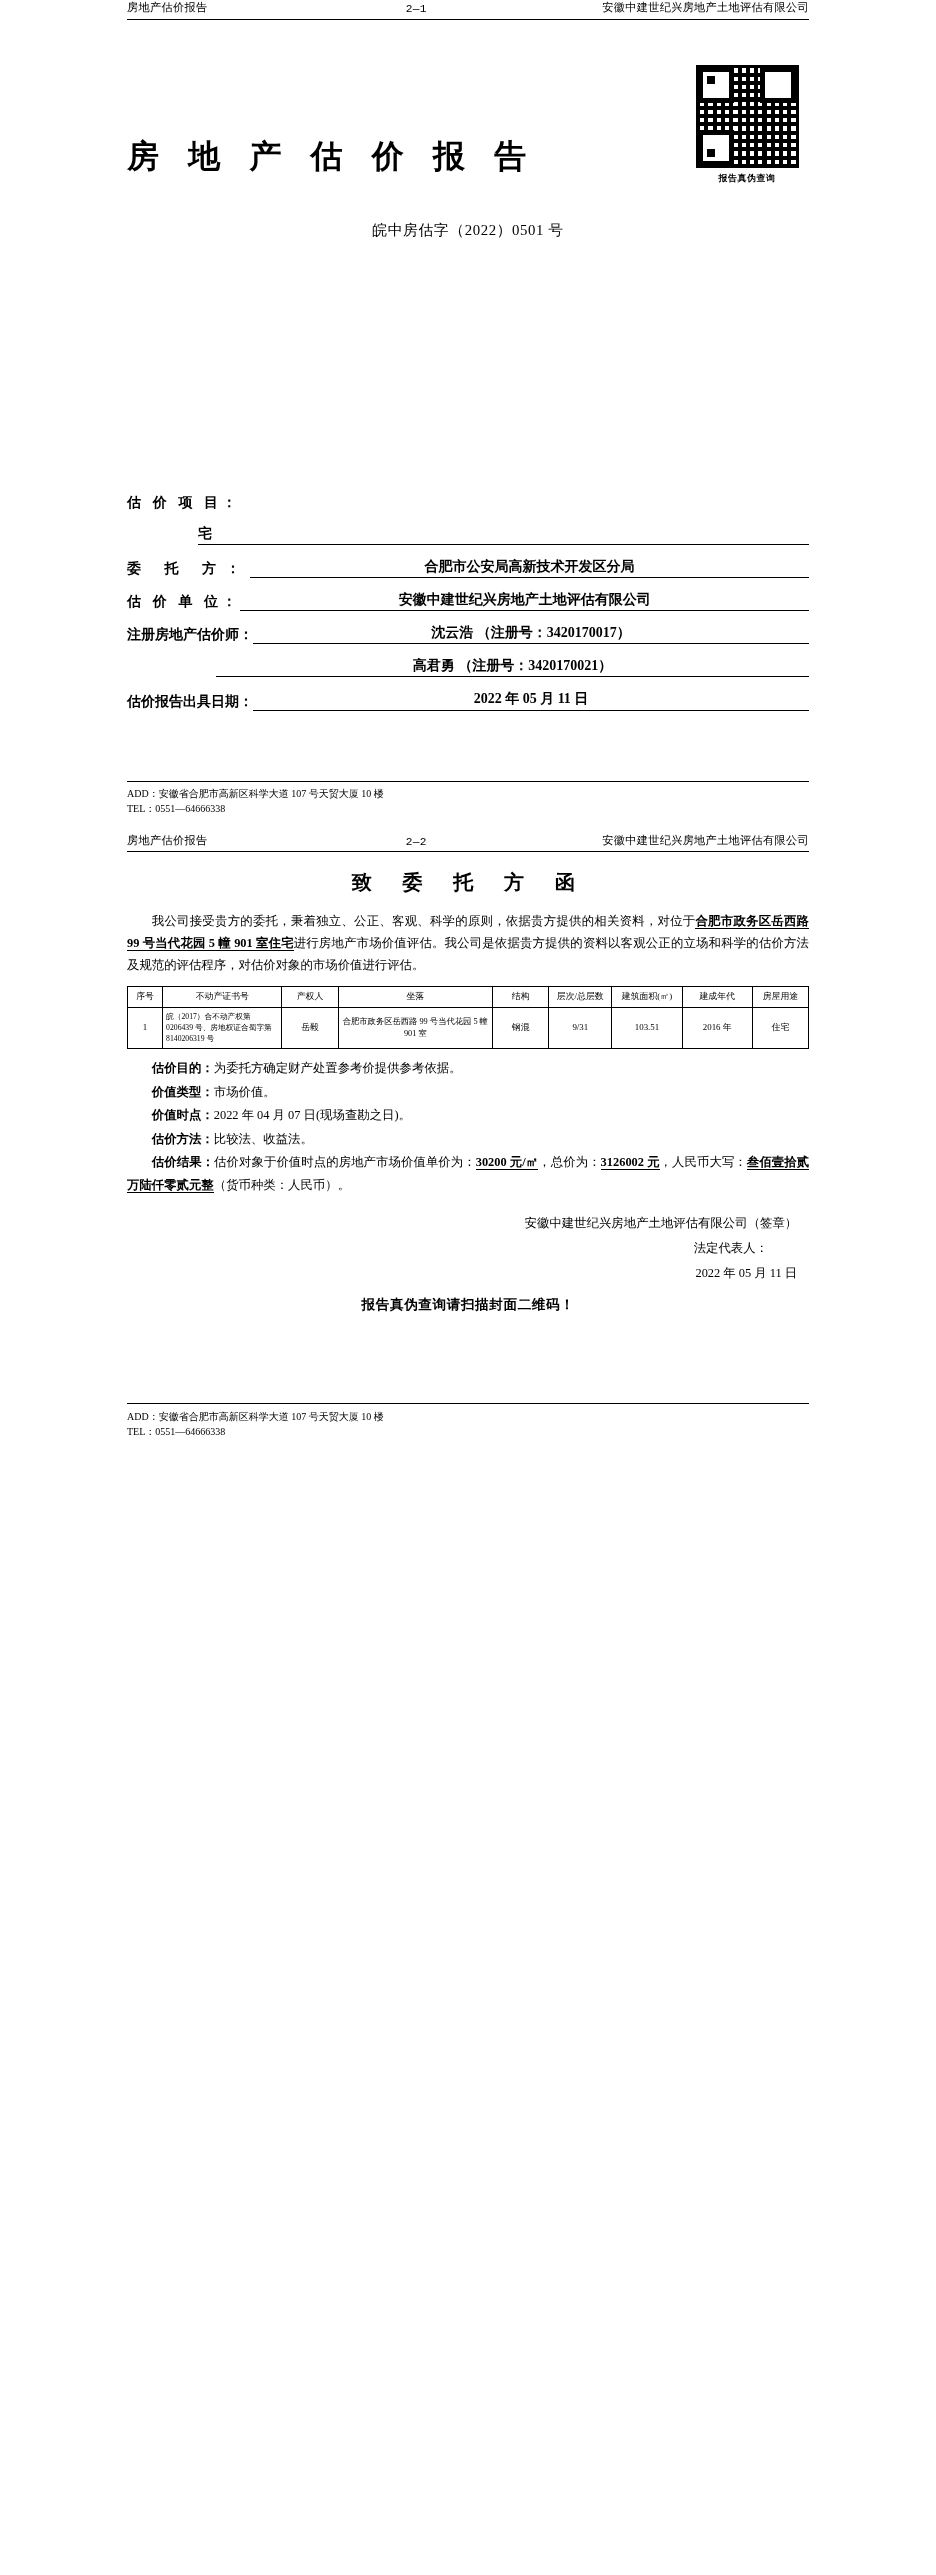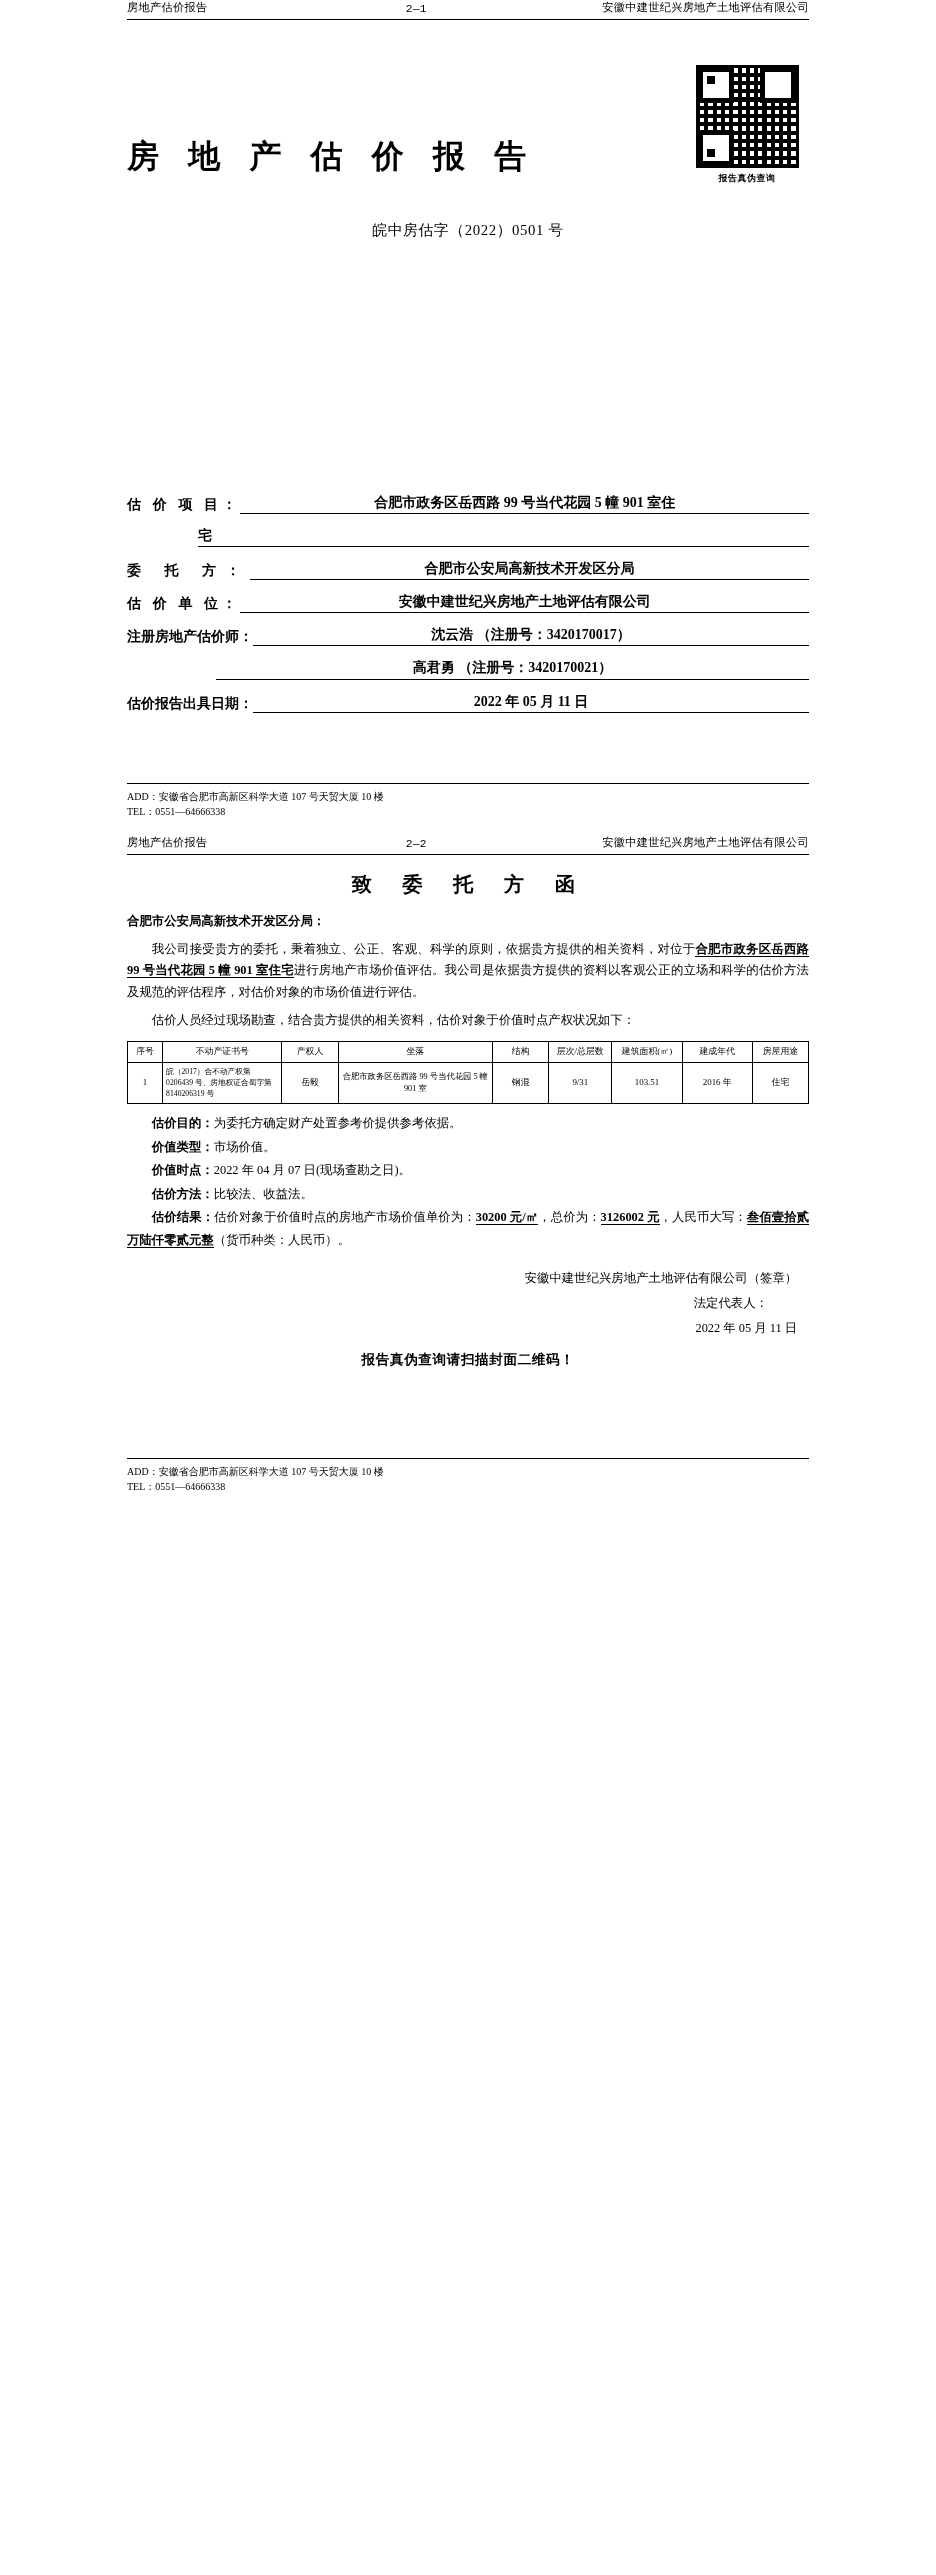--- a/index.html
+++ b/index.html
@@ -250,21 +250,20 @@
     <div class="qr-caption">报告真伪查询</div>
   </div>
 
   <div class="doc-title">房 地 产 估 价 报 告</div>
   <div class="doc-number">皖中房估字（2022）0501 号</div>
 
   <div class="fields">
 
     <div class="field-row">
       <span class="field-label lbl-sp">估 价 项 目：</span>
-      <span class="field-value">合肥市政务区岳西路 99 号当代花园 5 幢 901 室住</span>
     </div>
     <div class="field-cont">宅</div>
 
     <div class="field-row" style="margin-top:13px;">
       <span class="field-label lbl-sp2">委 托 方：</span>
       <span class="field-value">合肥市公安局高新技术开发区分局</span>
     </div>
 
     <div class="field-row">
       <span class="field-label lbl-sp3">估 价 单 位：</span>
@@ -296,27 +295,25 @@
 <div class="page sheet page2">
 
   <div class="runhead">
     <span class="rh-left">房地产估价报告</span>
     <span class="rh-mid">2—2</span>
     <span class="rh-right">安徽中建世纪兴房地产土地评估有限公司</span>
   </div>
 
   <div class="letter-title">致 委 托 方 函</div>
 
-  <div class="addressee">合肥市公安局高新技术开发区分局：</div>
 
   <div class="para">
     <span>我公司接受贵方的委托，秉着独立、公正、客观、科学的原则，依据贵方提供的相关资料，对位于</span><span class="u-bold">合肥市政务区岳西路 99 号当代花园 5 幢 901 室住宅</span><span>进行房地产市场价值评估。我公司是依据贵方提供的资料以客观公正的立场和科学的估价方法及规范的评估程序，对估价对象的市场价值进行评估。</span>
   </div>
 
-  <div class="para">估价人员经过现场勘查，结合贵方提供的相关资料，估价对象于价值时点产权状况如下：</div>
 
   <table class="tbl">
     <colgroup>
       <col style="width:5%">
       <col style="width:17%">
       <col style="width:8%">
       <col style="width:22%">
       <col style="width:8%">
       <col style="width:9%">
       <col style="width:10%">

